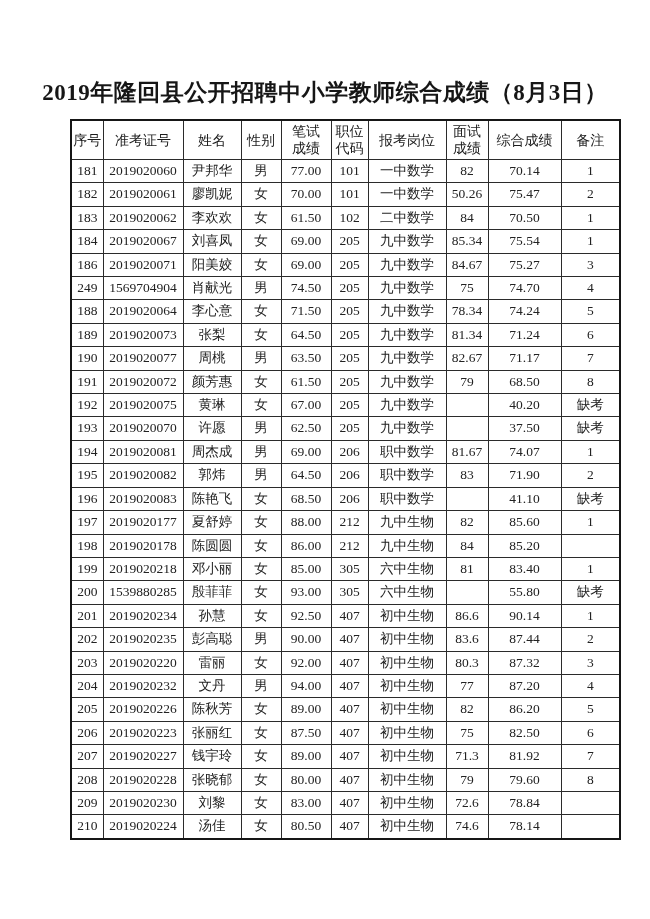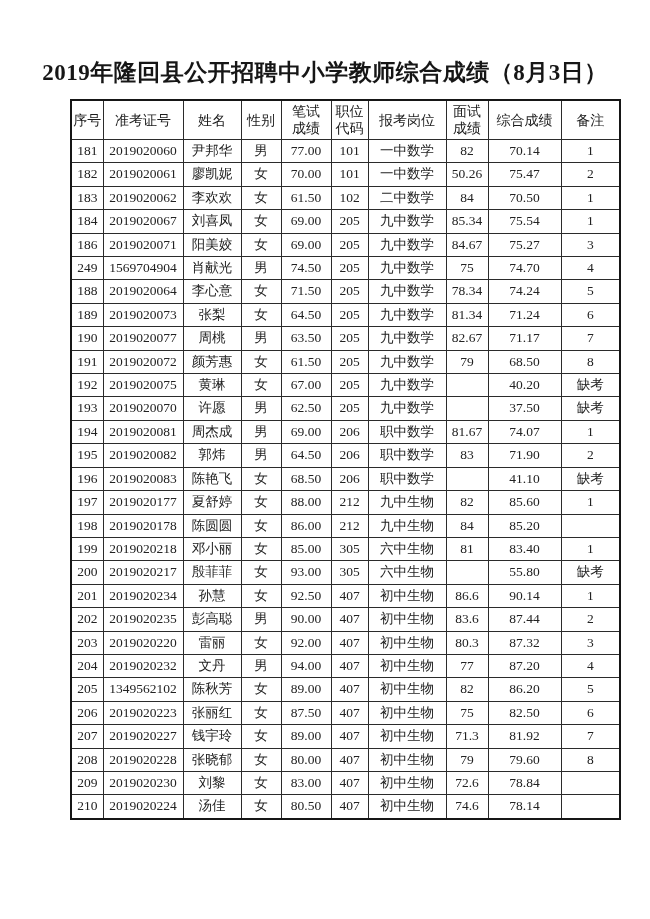--- a/index.html
+++ b/index.html
@@ -13,21 +13,21 @@
     position: relative;
     font-family: "Liberation Serif", "DejaVu Serif", serif;
     color: #1c1c1c;
     overflow: hidden;
   }
   .page {
     width: 650px;
     height: 919px;
   }
   .doc-title {
-    padding-top: 58px;
+    padding-top: 78px;
     text-align: center;
     font-size: 23px;
     font-weight: bold;
     letter-spacing: 0.5px;
     line-height: 30px;
     color: #161616;
   }
   table.scores {
     margin-left: 70px;
     margin-top: 11px;
@@ -320,21 +320,21 @@
           <td>女</td>
           <td>85.00</td>
           <td>305</td>
           <td>六中生物</td>
           <td>81</td>
           <td>83.40</td>
           <td>1</td>
         </tr>
         <tr>
           <td>200</td>
-          <td>2019020217</td>
+          <td>1539880285</td>
           <td>殷菲菲</td>
           <td>女</td>
           <td>93.00</td>
           <td>305</td>
           <td>六中生物</td>
           <td></td>
           <td>55.80</td>
           <td>缺考</td>
         </tr>
         <tr>
@@ -380,21 +380,21 @@
           <td>男</td>
           <td>94.00</td>
           <td>407</td>
           <td>初中生物</td>
           <td>77</td>
           <td>87.20</td>
           <td>4</td>
         </tr>
         <tr>
           <td>205</td>
-          <td>1349562102</td>
+          <td>2019020226</td>
           <td>陈秋芳</td>
           <td>女</td>
           <td>89.00</td>
           <td>407</td>
           <td>初中生物</td>
           <td>82</td>
           <td>86.20</td>
           <td>5</td>
         </tr>
         <tr>

